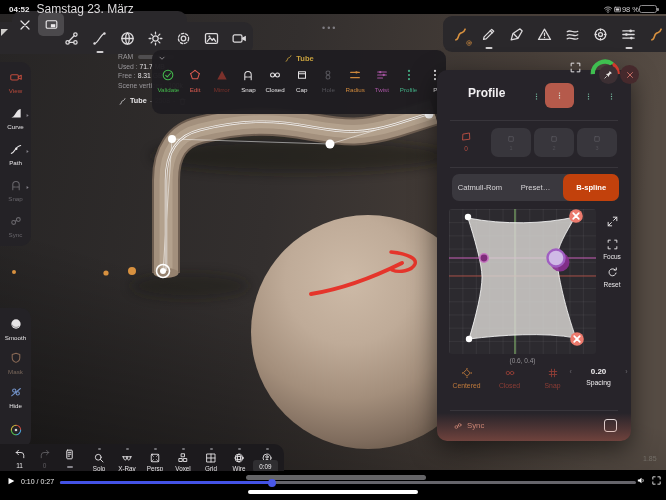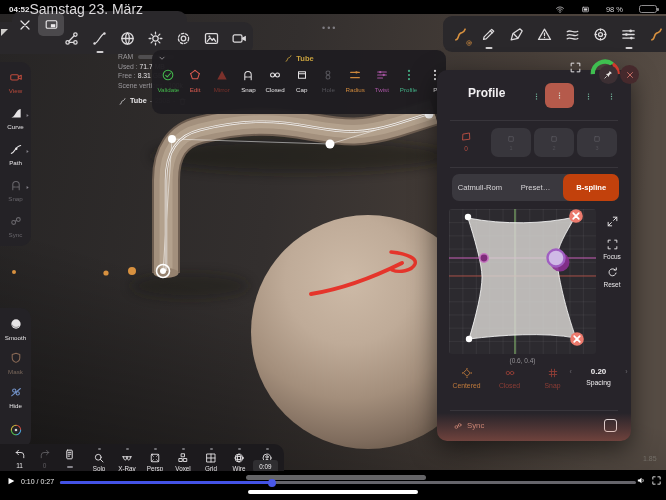--- a/index.html
+++ b/index.html
@@ -10,22 +10,22 @@
   .icon svg{display:block;width:100%;height:100%;}
   .i7{width:7px;height:7px}.i8{width:8px;height:8px}.i9{width:9px;height:9px}
   .i10{width:10px;height:10px}.i11{width:11px;height:11px}.i12{width:12px;height:12px}
   .i13{width:13px;height:13px}.i15{width:15px;height:15px}
   .i16{width:16px;height:16px}
 
   
   #statusbar{left:0;top:0;width:666px;height:18px;z-index:12;display:flex;align-items:center;
     padding:0 9px;box-sizing:border-box;color:#e9e7e9;}
   .sb-time{font-size:8px;font-weight:bold;}
-  .sb-date{font-size:14px;color:#dcdadc;}
-  .sb-right{margin-left:auto;display:flex;align-items:center;gap:16px;color:#d2d0d2;}
+  .sb-date{font-size:12px;margin-left:7px;color:#dcdadc;}
+  .sb-right{margin-left:auto;display:flex;align-items:center;gap:0;color:#d2d0d2;}
   .sb-pct{font-size:7.5px;}
   .battery{width:18px;height:8.5px;border:1px solid #8e8c8e;border-radius:2.5px;padding:1px;
     box-sizing:border-box;position:relative;}
   .battery .lvl{height:100%;width:88%;background:#fff;border-radius:1px;}
   .battery::after{content:"";position:absolute;right:-2.6px;top:2.2px;width:1.6px;height:3.4px;
     background:#8e8c8e;border-radius:0 1px 1px 0;}
 
   
   #tlTab{left:12px;top:11px;width:175px;height:43px;background:#2a282b;border-radius:9px 9px 0 0;z-index:3;}
   #tlMain{left:0;top:22px;width:253px;height:32px;background:#2a282b;border-radius:0 9px 9px 0;z-index:3;

